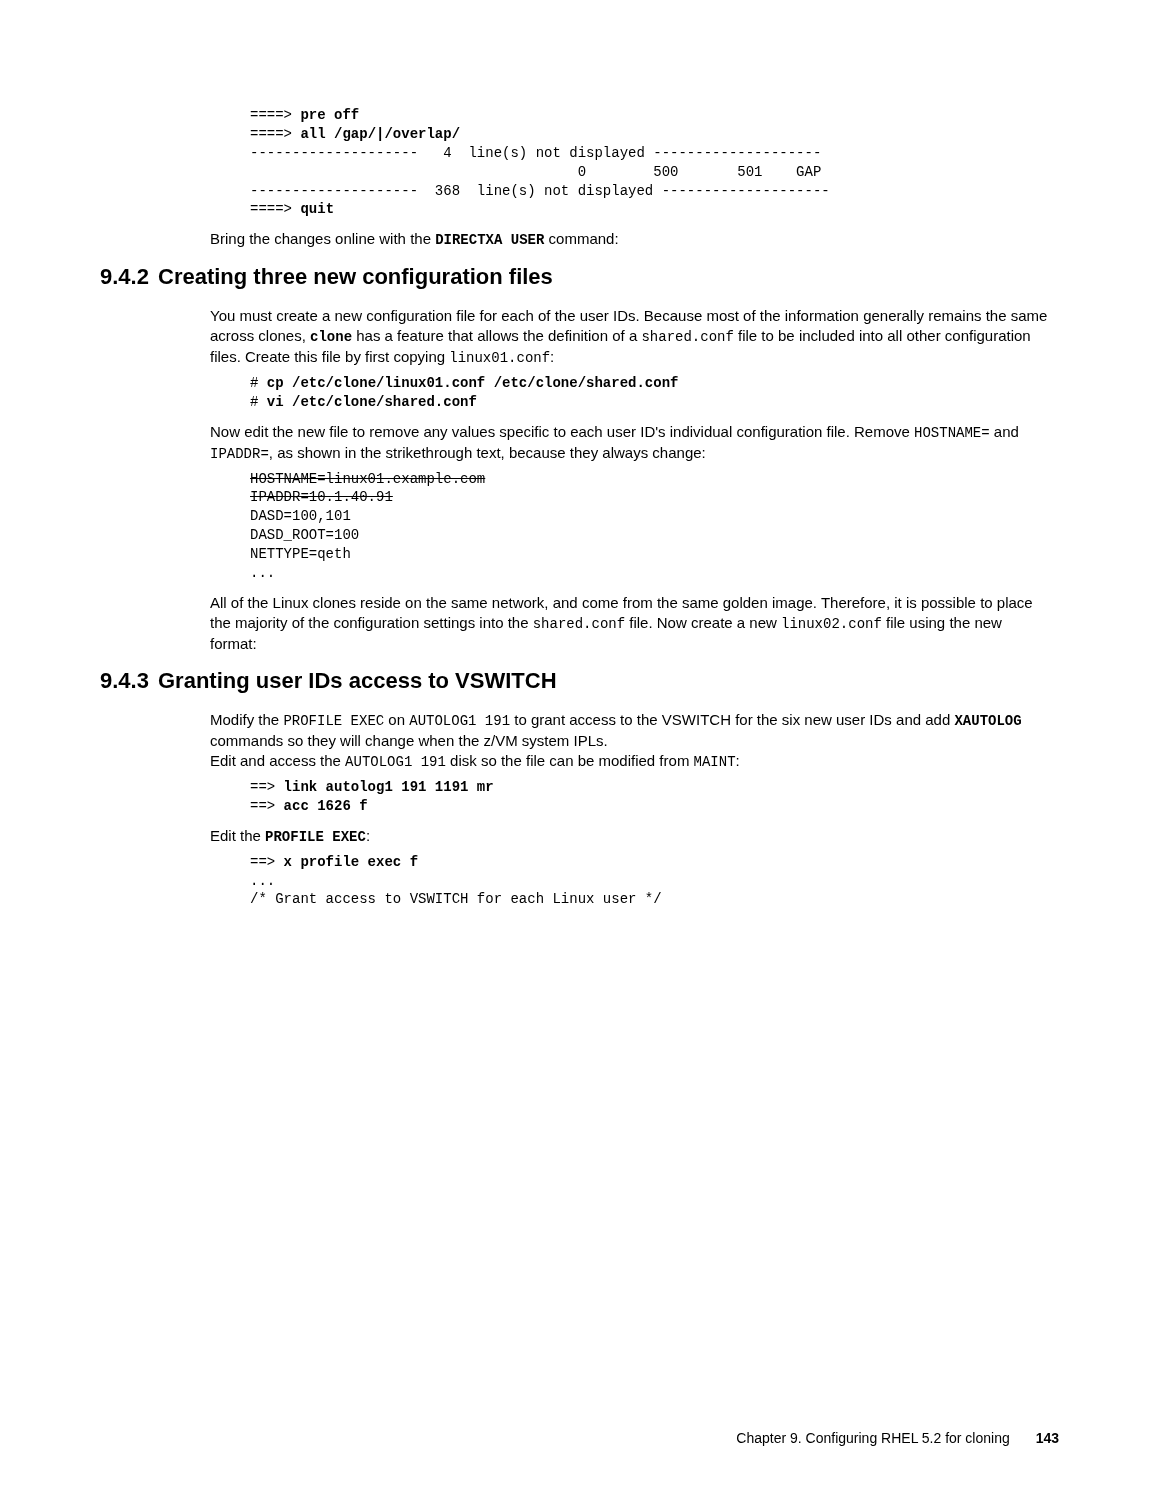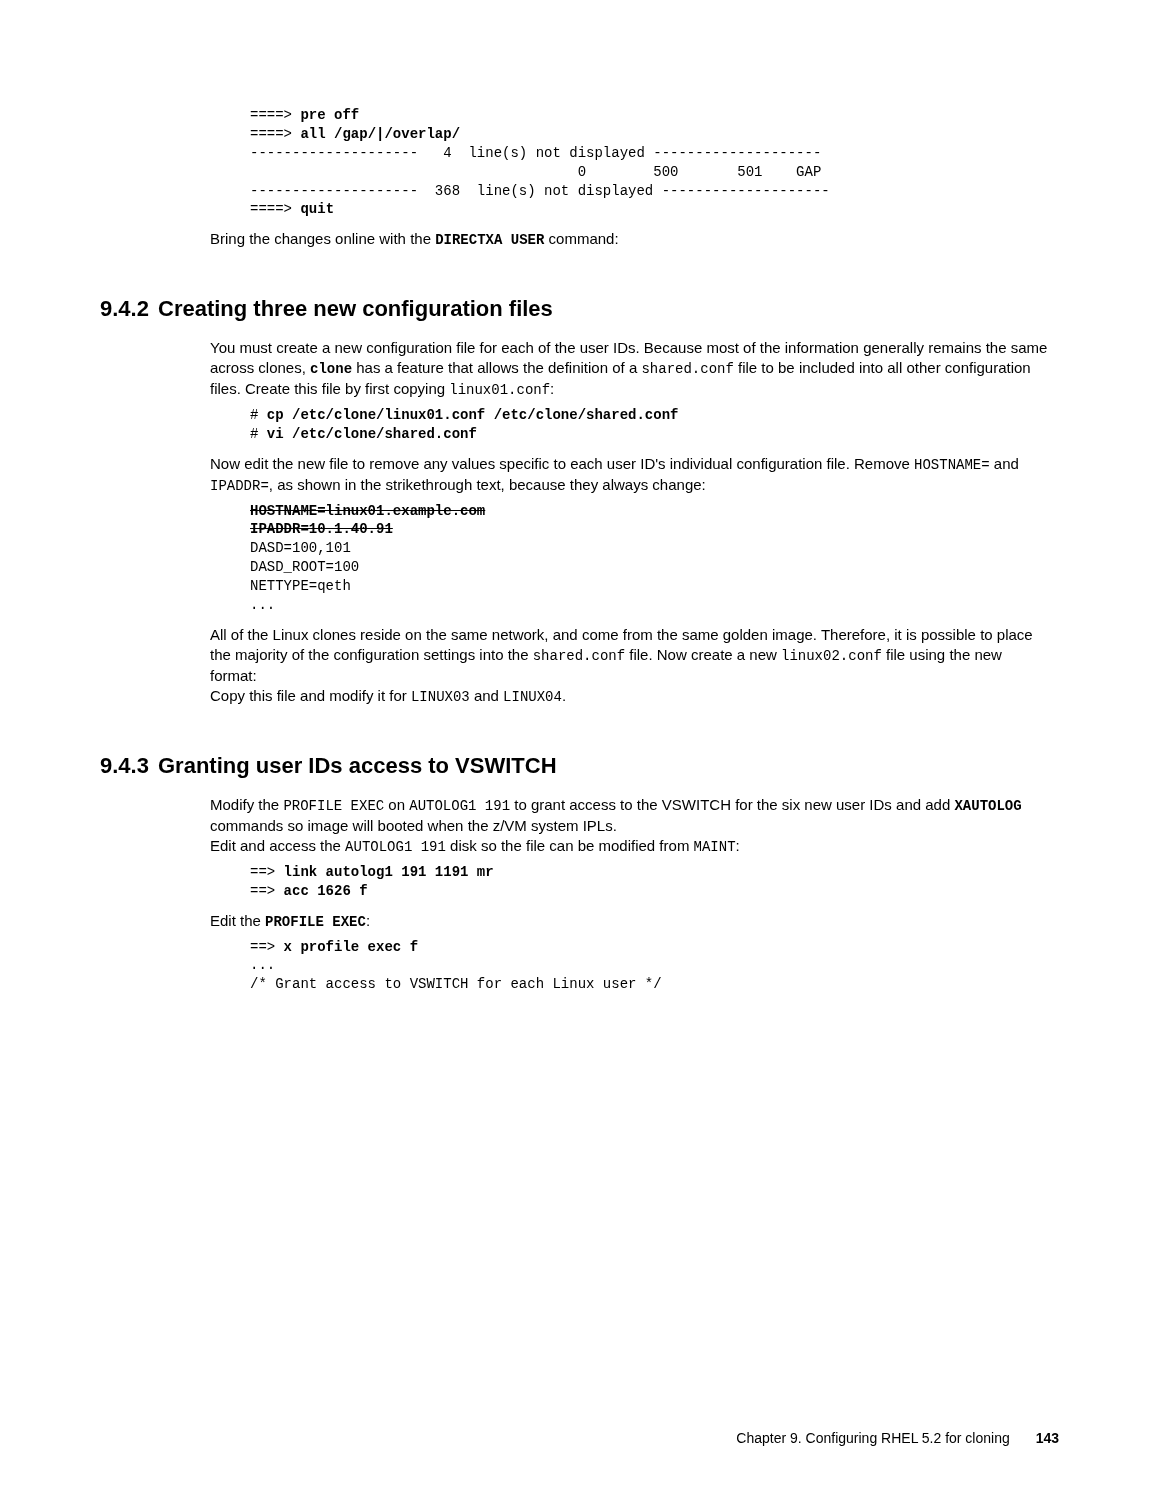--- a/index.html
+++ b/index.html
@@ -27,38 +27,38 @@
     margin-right: 10px;
   }
   pre.code {
     font-family: "Courier New", Courier, monospace;
     font-size: 14px;
     line-height: 1.35;
     white-space: pre;
     margin: 6px 0 10px 40px;
   }
   pre.code .b { font-weight: bold; }
-  pre.code .strike { text-decoration: line-through; font-weight: bold; }
+  pre.code .strike { text-decoration: line-through; font-weight: normal; }
   p {
     margin: 0 0;
   }
   .inline-mono {
     font-family: "Courier New", Courier, monospace;
     font-size: 14px;
   }
   .inline-mono-b {
     font-family: "Courier New", Courier, monospace;
     font-size: 14px;
     font-weight: bold;
   }
   h2.section {
     font-family: Arial, Helvetica, sans-serif;
     font-weight: bold;
     font-size: 22px;
-    margin: 44px 0 14px 0;
+    margin: 12px 0 14px 0;
   }
   h2.section .num {
     display: inline-block;
     width: 58px;
   }
   .footer {
     position: absolute;
     bottom: 52px;
     right: 100px;
     font-size: 14px;
@@ -108,32 +108,29 @@
 <span>DASD=100,101</span>
 <span>DASD_ROOT=100</span>
 <span>NETTYPE=qeth</span>
 <span>...</span></pre>
 
       <p>
         <span>All of the Linux clones reside on the same network, and come from the same golden image. Therefore, it is possible to place the majority of the configuration settings into the </span><span class="inline-mono">shared.conf</span><span> file. Now create a new </span><span class="inline-mono">linux02.conf</span><span> file using the new format:</span>
       </p>
 
 
-      <p>
-        <span>Copy this file and modify it for </span><span class="inline-mono">LINUX03</span><span> and </span><span class="inline-mono">LINUX04</span><span>.</span>
-      </p>
     </div>
 
     <h2 class="section">
       <span class="num">9.4.3</span><span>Granting user IDs access to VSWITCH</span>
     </h2>
 
     <div class="body-block">
       <p>
-        <span>Modify the </span><span class="inline-mono">PROFILE EXEC</span><span> on </span><span class="inline-mono">AUTOLOG1 191</span><span> to grant access to the VSWITCH for the six new user IDs and add </span><span class="inline-mono-b">XAUTOLOG</span><span> commands so image will booted when the z/VM system IPLs.</span>
+        <span>Modify the </span><span class="inline-mono">PROFILE EXEC</span><span> on </span><span class="inline-mono">AUTOLOG1 191</span><span> to grant access to the VSWITCH for the six new user IDs and add </span><span class="inline-mono-b">XAUTOLOG</span><span> commands so they will change when the z/VM system IPLs.</span>
       </p>
 
       <p>
         <span>Edit and access the </span><span class="inline-mono">AUTOLOG1 191</span><span> disk so the file can be modified from </span><span class="inline-mono">MAINT</span><span>:</span>
       </p>
 
 <pre class="code"><span>==&gt; </span><span class="b">link autolog1 191 1191 mr</span>
 <span>==&gt; </span><span class="b">acc 1626 f</span></pre>
 
       <p>

